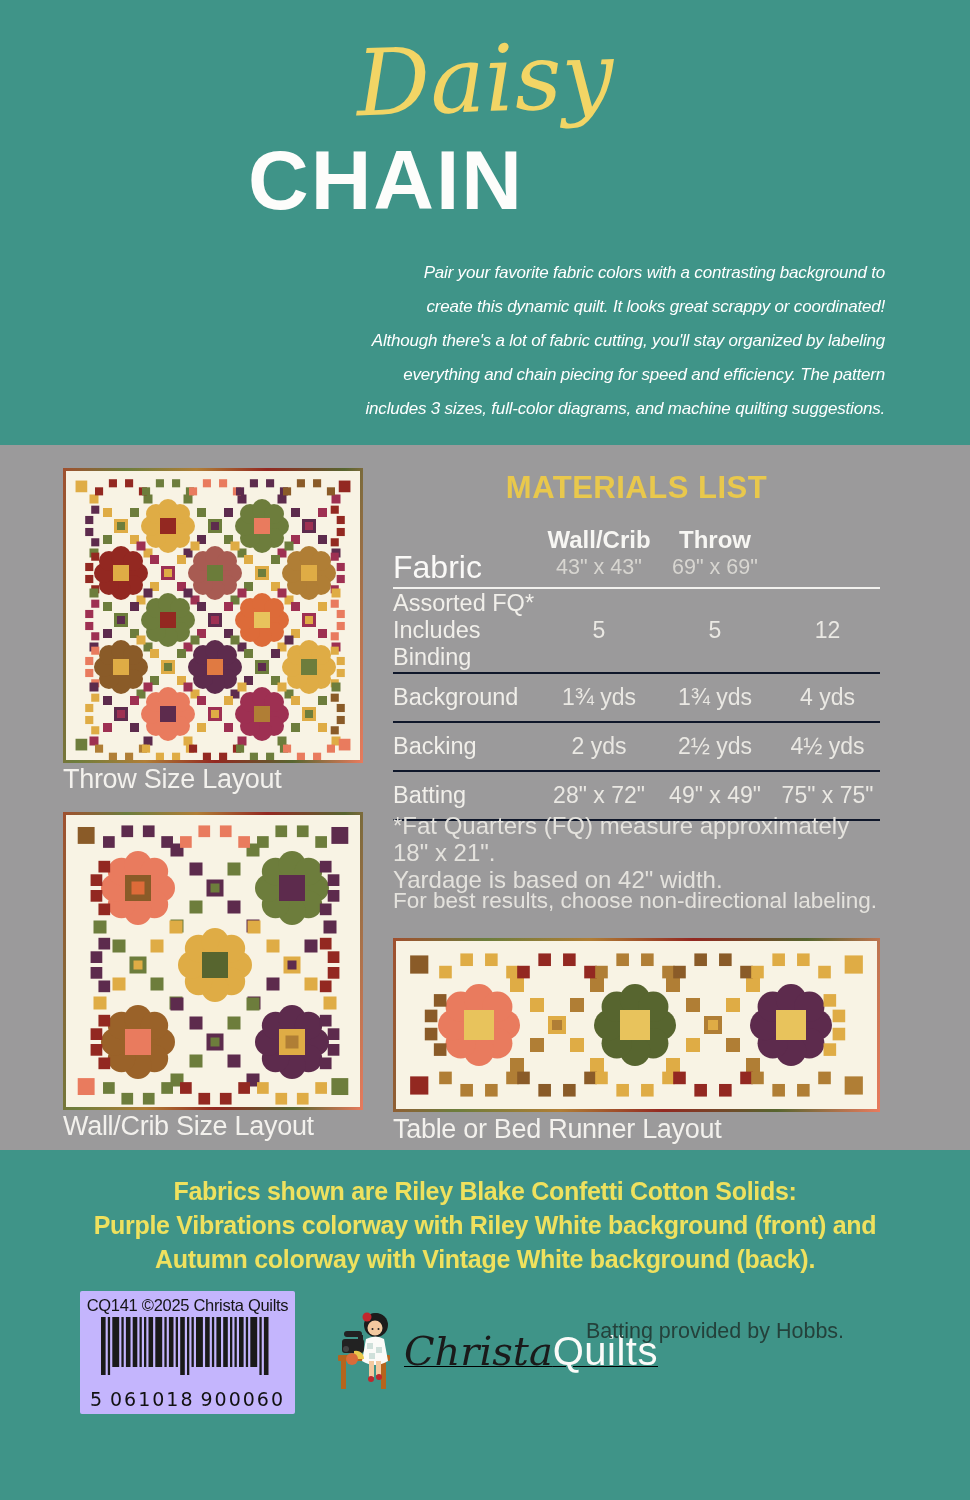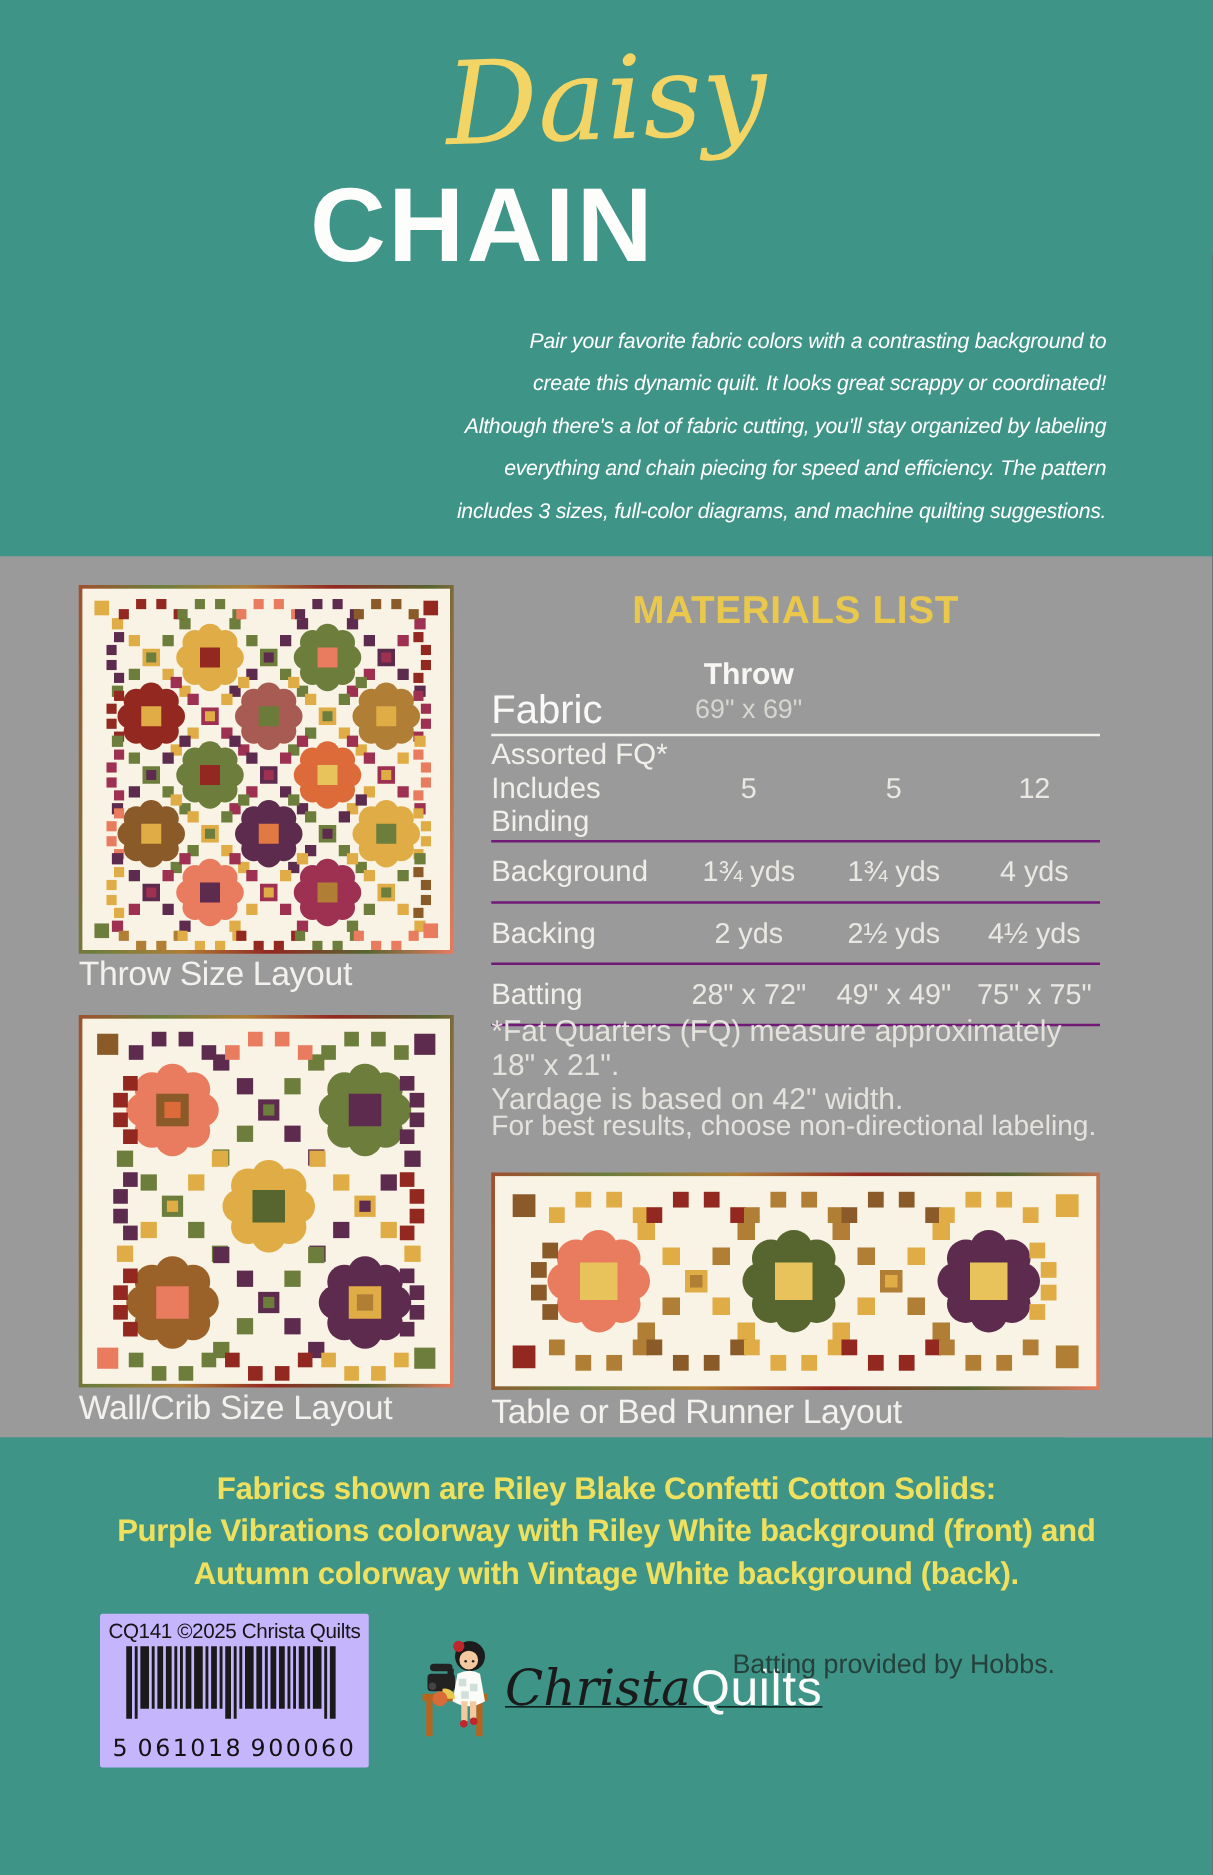--- a/index.html
+++ b/index.html
@@ -22,29 +22,29 @@
   .q-caption{position:absolute;font-size:27px;color:#F3F1ED;letter-spacing:-0.3px;}
   .mat-heading{position:absolute;left:393px;top:468px;width:487px;text-align:center;
       font-size:31px;font-weight:bold;letter-spacing:0.5px;color:#E9C84C;}
   .mat-table{position:absolute;left:393px;top:524px;width:487px;}
   .mgrid{display:grid;grid-template-columns:150px 112px 120px 105px;}
   .mhead{align-items:end;padding-bottom:7px;border-bottom:2px solid #F2F1EE;}
   .mcol{text-align:center;}
   .mcol .c-label{font-size:24px;color:#F7F6F3;font-weight:bold;line-height:28px;}
   .mcol .c-size{font-size:21.5px;color:#D8D6D1;line-height:26px;}
   .fabric-h{font-size:32px;font-weight:normal;color:#FAF9F7;line-height:26px;}
-  .mrow{align-items:center;border-bottom:2px solid #701a75;min-height:45px;padding:1px 0;}
+  .mrow{align-items:center;border-bottom:2px solid #0f172a;min-height:45px;padding:1px 0;}
   .mrow .r-label{font-size:23.5px;color:#F1EFEA;line-height:27px;}
   .mrow .r-val{font-size:23px;color:#EAE8E3;text-align:center;}
   .footnote{position:absolute;left:393px;top:810px;width:487px;
       font-size:24px;line-height:27px;color:#E4E2DD;}
   .note{position:absolute;left:393px;top:886px;width:487px;
       font-size:22.5px;color:#E4E2DD;}
   
-  .bottom{position:absolute;left:0;top:1150px;width:808px;height:350px;background:#3F9488;padding-left:44px;}
+  .bottom{position:absolute;left:0;top:1150px;width:808px;height:350px;background:#3F9488;}
   .fabric-note{position:absolute;left:60px;top:24px;width:850px;text-align:center;
       font-size:25px;font-weight:bold;line-height:34px;letter-spacing:-0.3px;color:#EFE15E;}
   .barcode-box{position:absolute;left:80px;top:141px;width:215px;height:123px;
       background:#c4b5fd;border-radius:2px;text-align:center;}
   .barcode-label{font-size:16.5px;color:#141414;margin-top:5px;letter-spacing:-0.3px;}
   .barcode-digits{position:absolute;left:0;bottom:4px;width:100%;display:flex;
       justify-content:space-between;padding:0 10px;box-sizing:border-box;
       font-family:"DejaVu Sans",sans-serif;font-size:19px;color:#111;letter-spacing:2px;}
   .logo{position:absolute;left:336px;top:158px;height:86px;display:flex;align-items:center;}
   .logo-text{margin-left:6px;white-space:nowrap;text-decoration:underline;}
@@ -563,20 +563,24 @@
           </svg></div>
     </div>
     <div class="q-caption" style="left:63px;top:666px;">Wall/Crib Size Layout</div>
 
     <div class="mat-heading" style="top:25px;">MATERIALS LIST</div>
 
     <div class="mat-table" style="top:81px;">
       <div class="mgrid mhead">
         <div class="fabric-h">Fabric</div>
         <div class="mcol">
+          <div class="c-label">Wall/Crib</div>
+          <div class="c-size">43" x 43"</div>
+        </div>
+        <div class="mcol">
           <div class="c-label">Throw</div>
           <div class="c-size">69" x 69"</div>
         </div>
       </div>
 
       <div class="mgrid mrow" style="min-height:66px;">
         <div class="r-label">
           <div>Assorted FQ*</div>
           <div>Includes Binding</div>
         </div>

